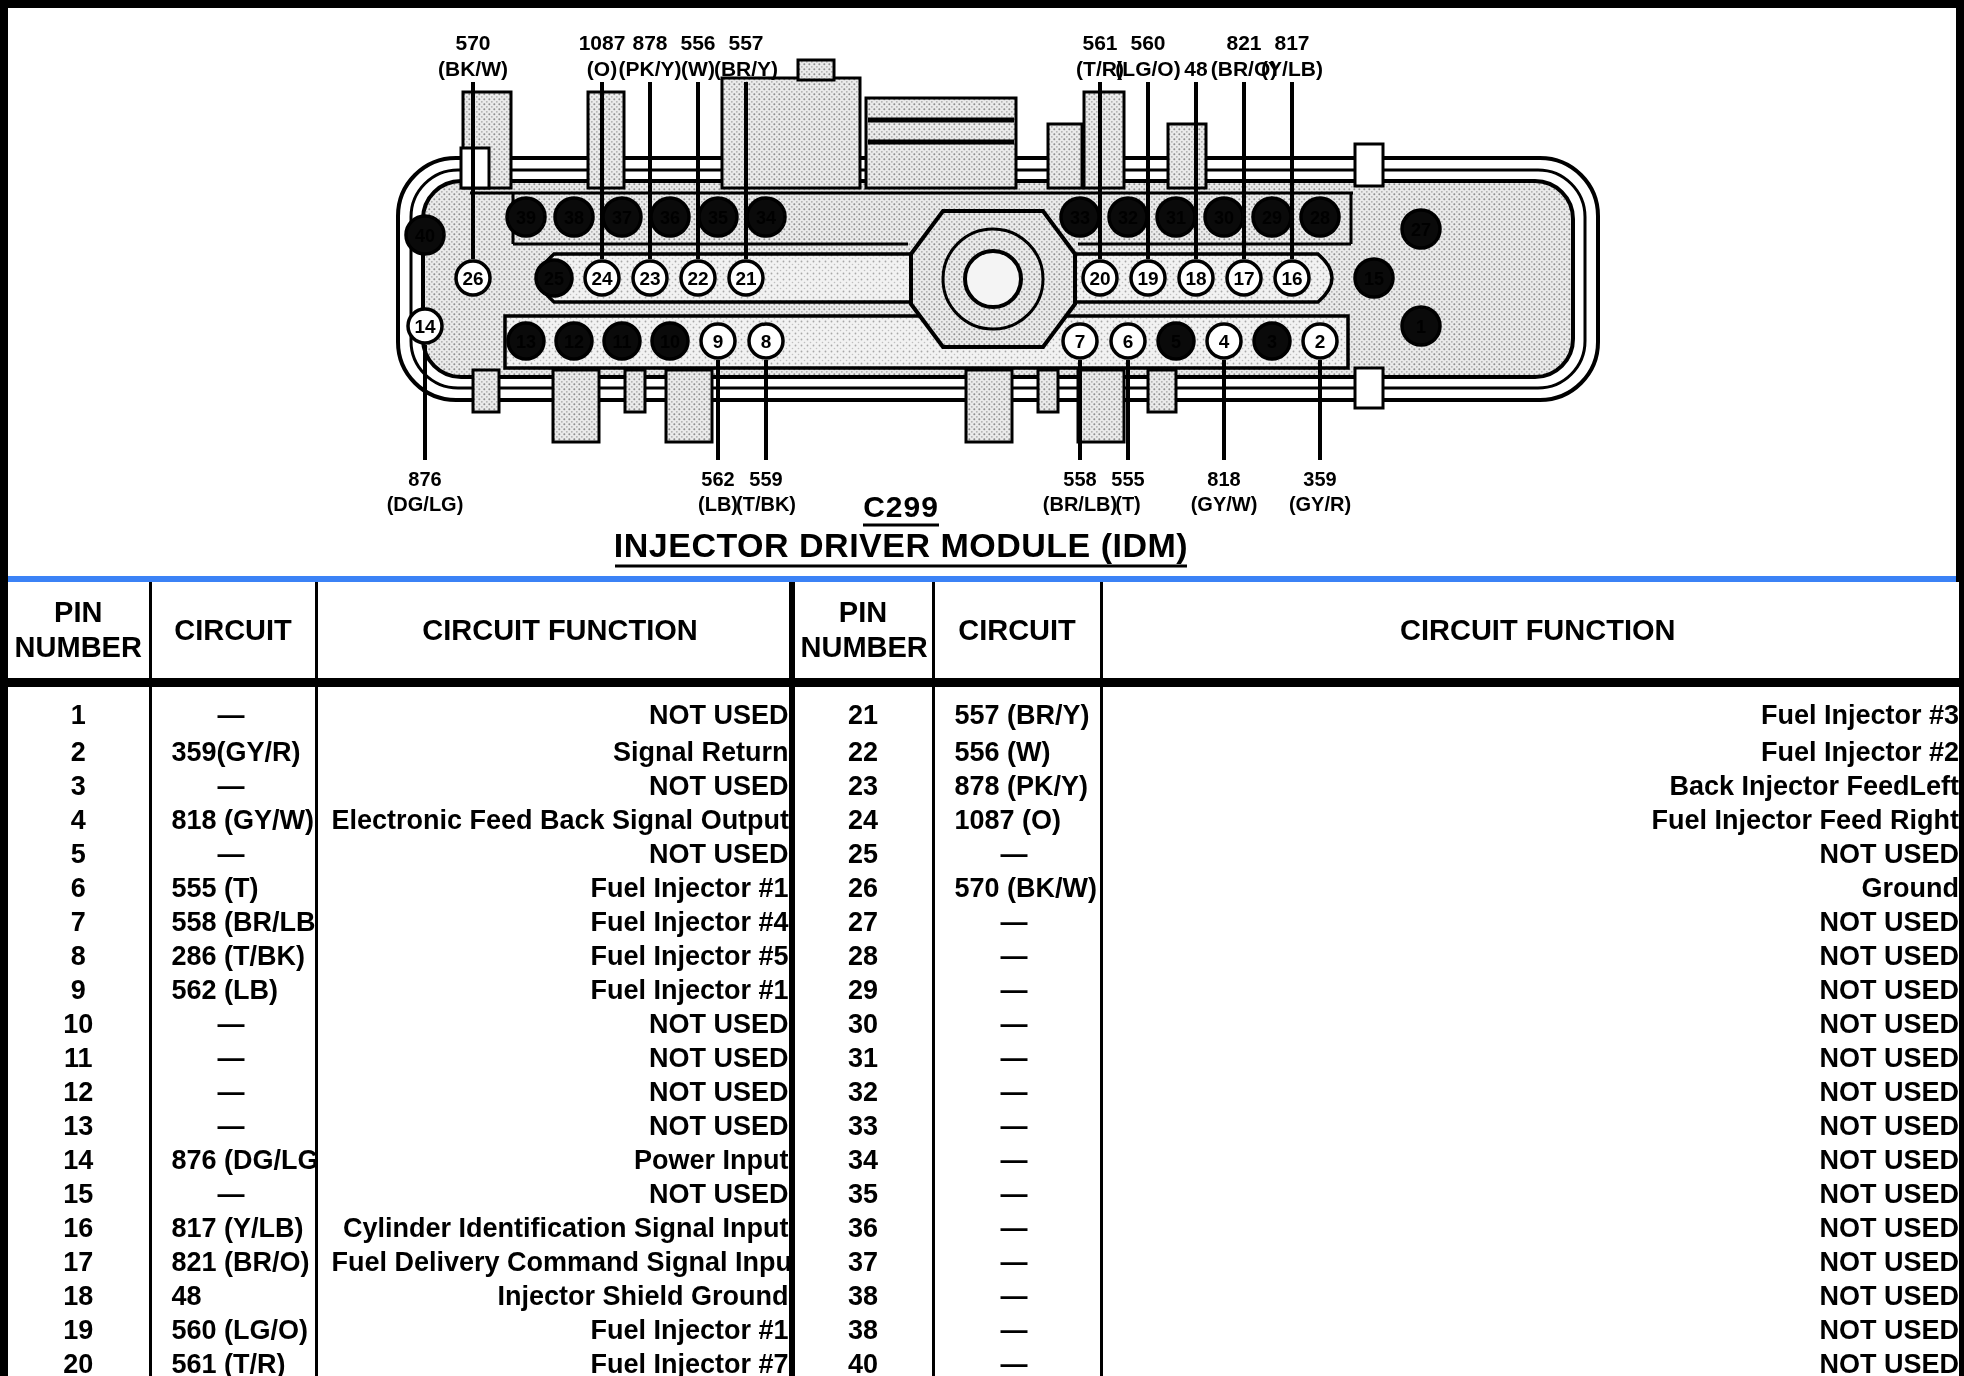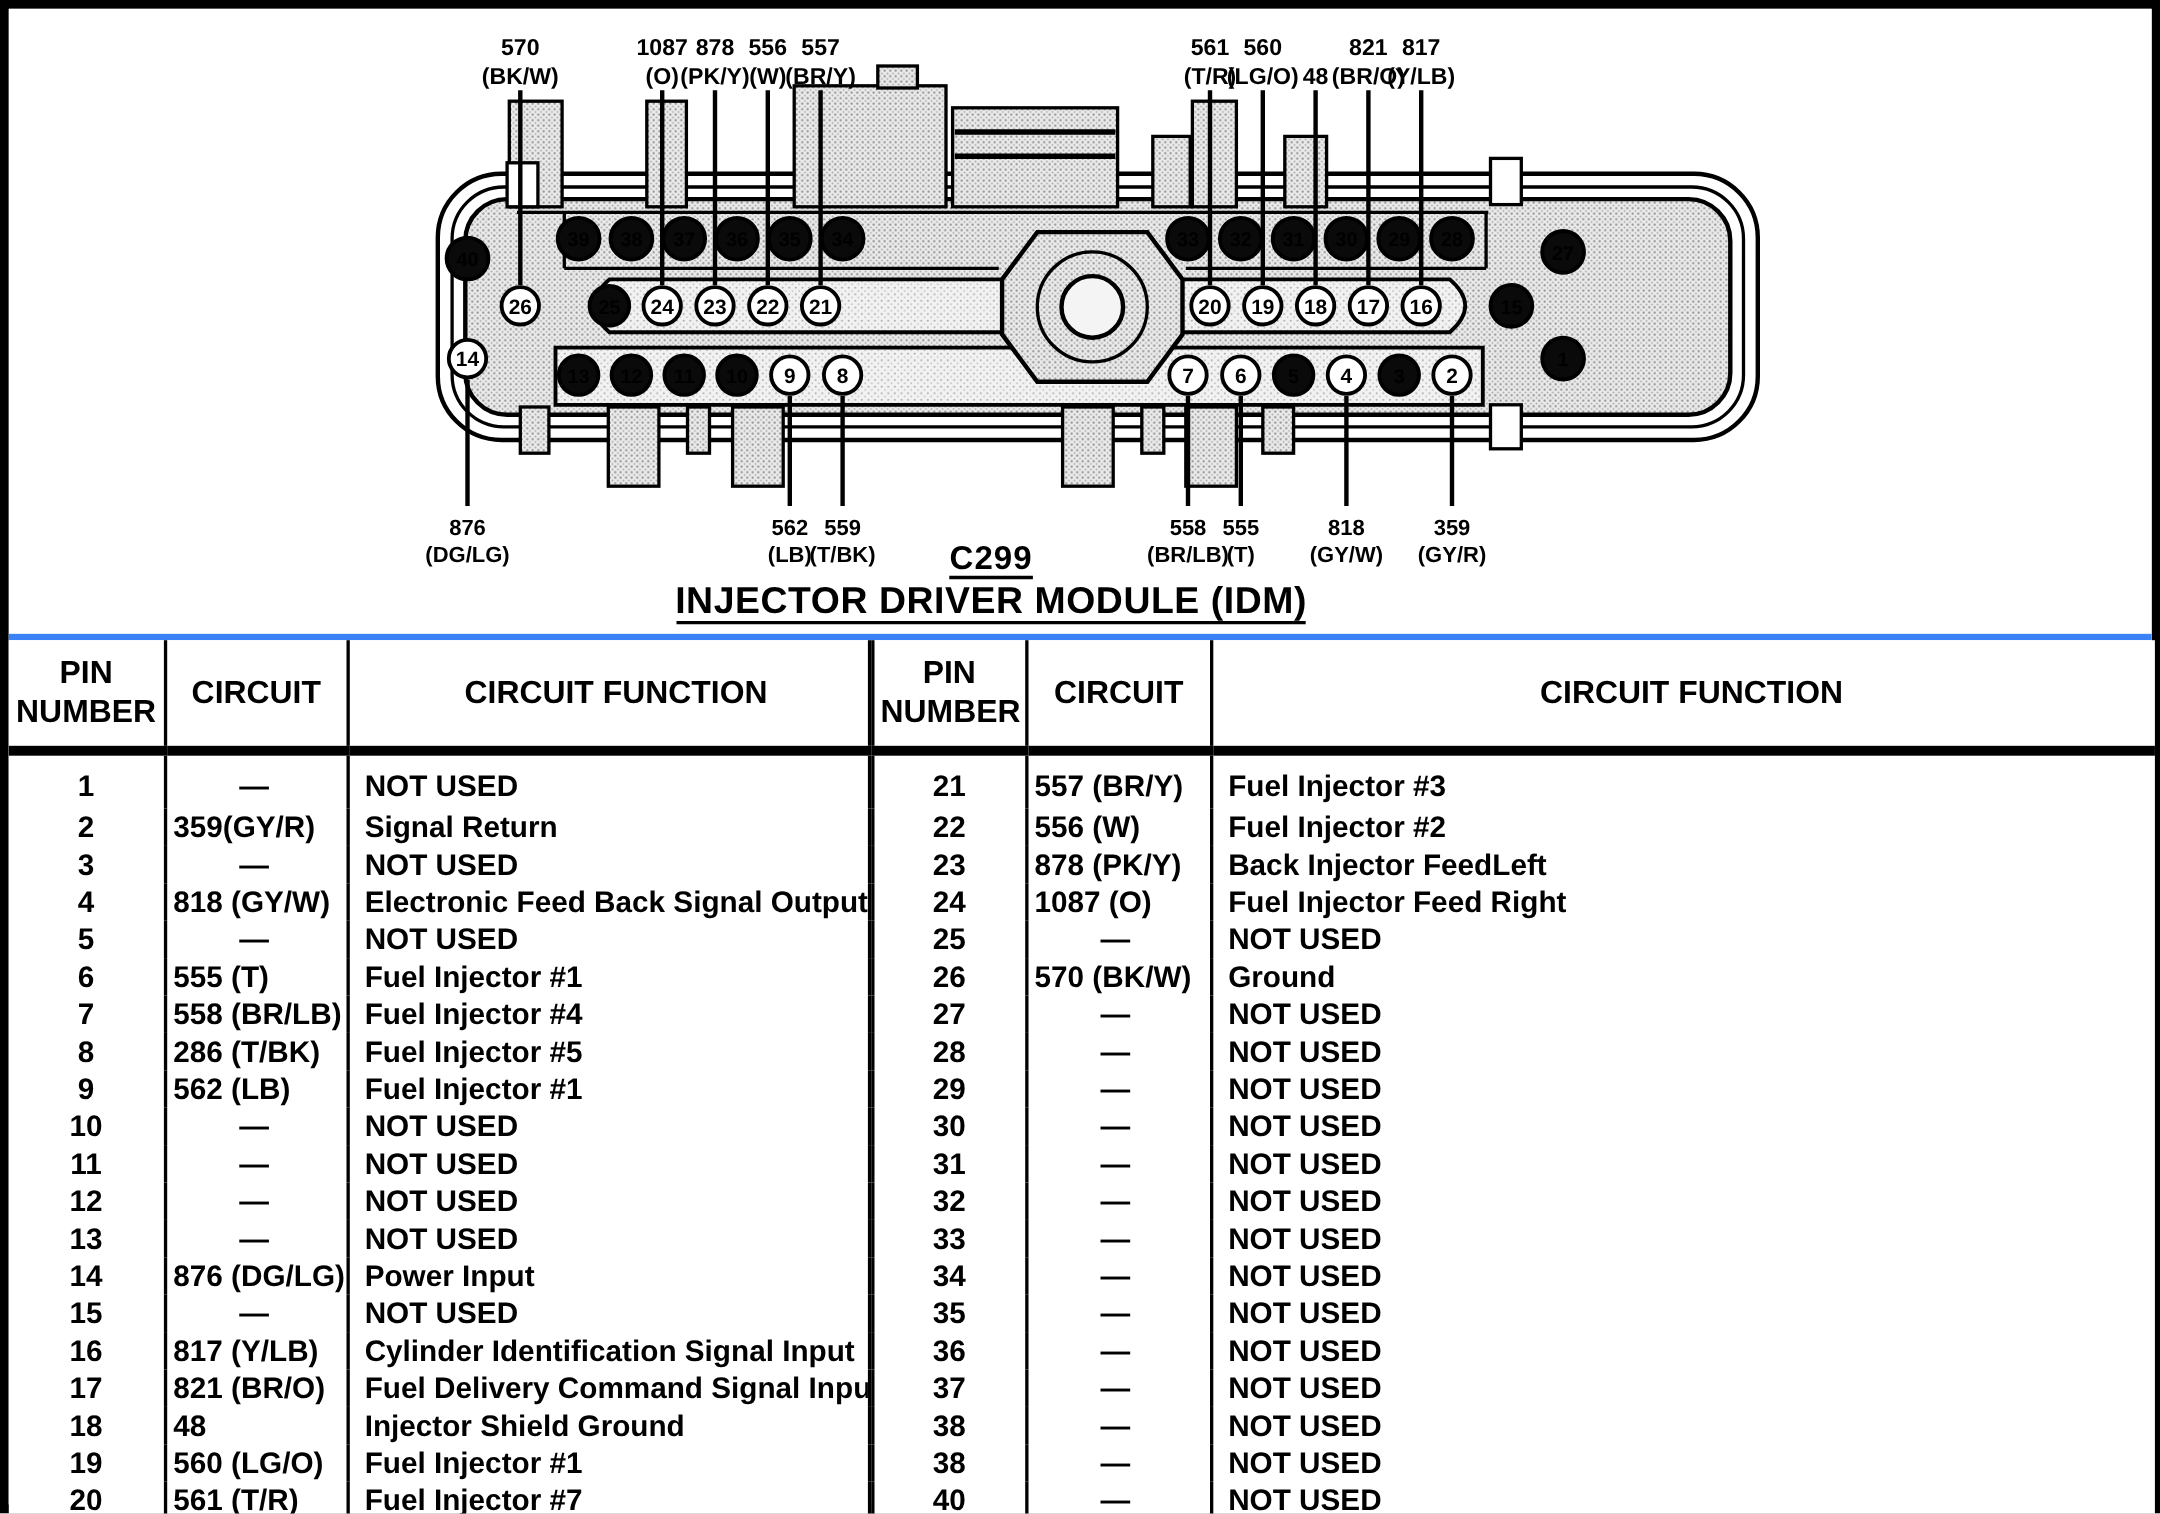--- a/index.html
+++ b/index.html
@@ -30,23 +30,23 @@
     vertical-align:middle; line-height:1.2; padding:0 6px;
   }
   .pin-table th:last-child { border-right:none;padding-left:20px; }
   .pin-table td {
     border-right:3px solid #000; height:34px; font-size:27px; font-weight:bold;
     padding:0; line-height:1.05; vertical-align:middle; white-space:nowrap; overflow:hidden;
   }
   .pin-table td:last-child { border-right:none; }
   .pin-table tbody tr:first-child td { padding-top:8px; height:40px; }
   td.col-pin { text-align:center; }
-  td.col-circuit { text-align:left; padding-left:6px; }
+  td.col-circuit { text-align:left; padding-left:20px; }
   td.col-circuit.dash { padding-left:66px; }
-  td.col-fn { text-align:left; padding-left:14px; }
+  td.col-fn { text-align:right; padding-left:14px; }
 </style>
 </head>
 <body>
 
 <div class="page">
 
   <div class="diagram-section">
     <svg id="connector-svg" viewBox="0 0 1948 568">
       <defs>
         <pattern id="stip" width="5" height="5" patternUnits="userSpaceOnUse">

